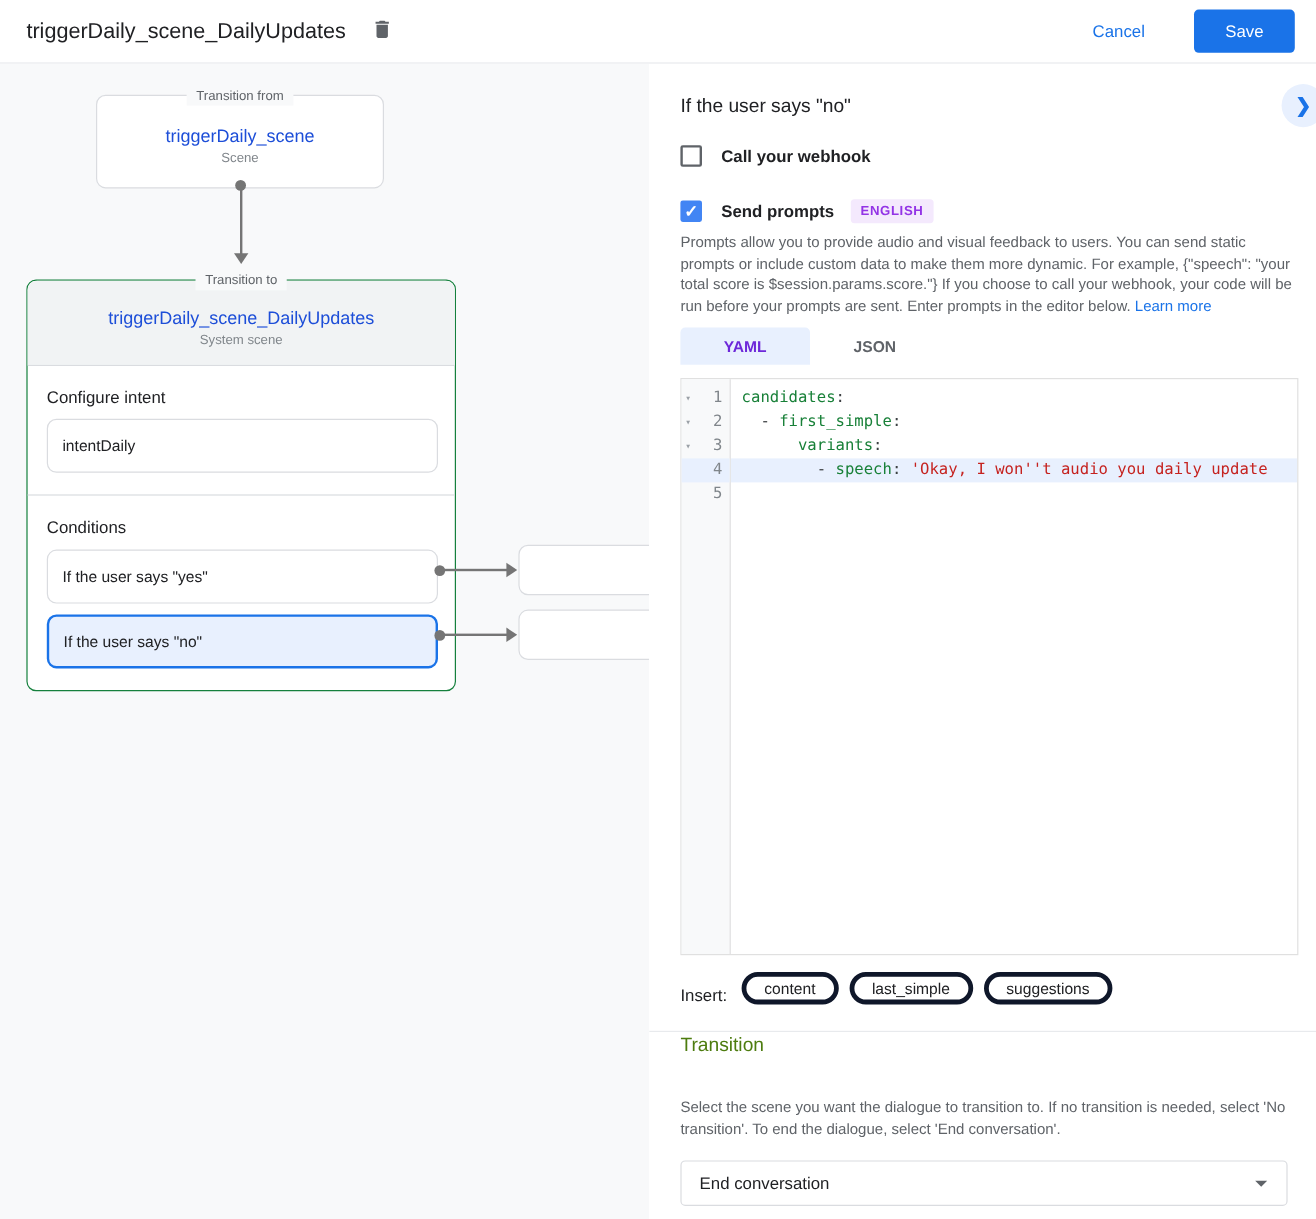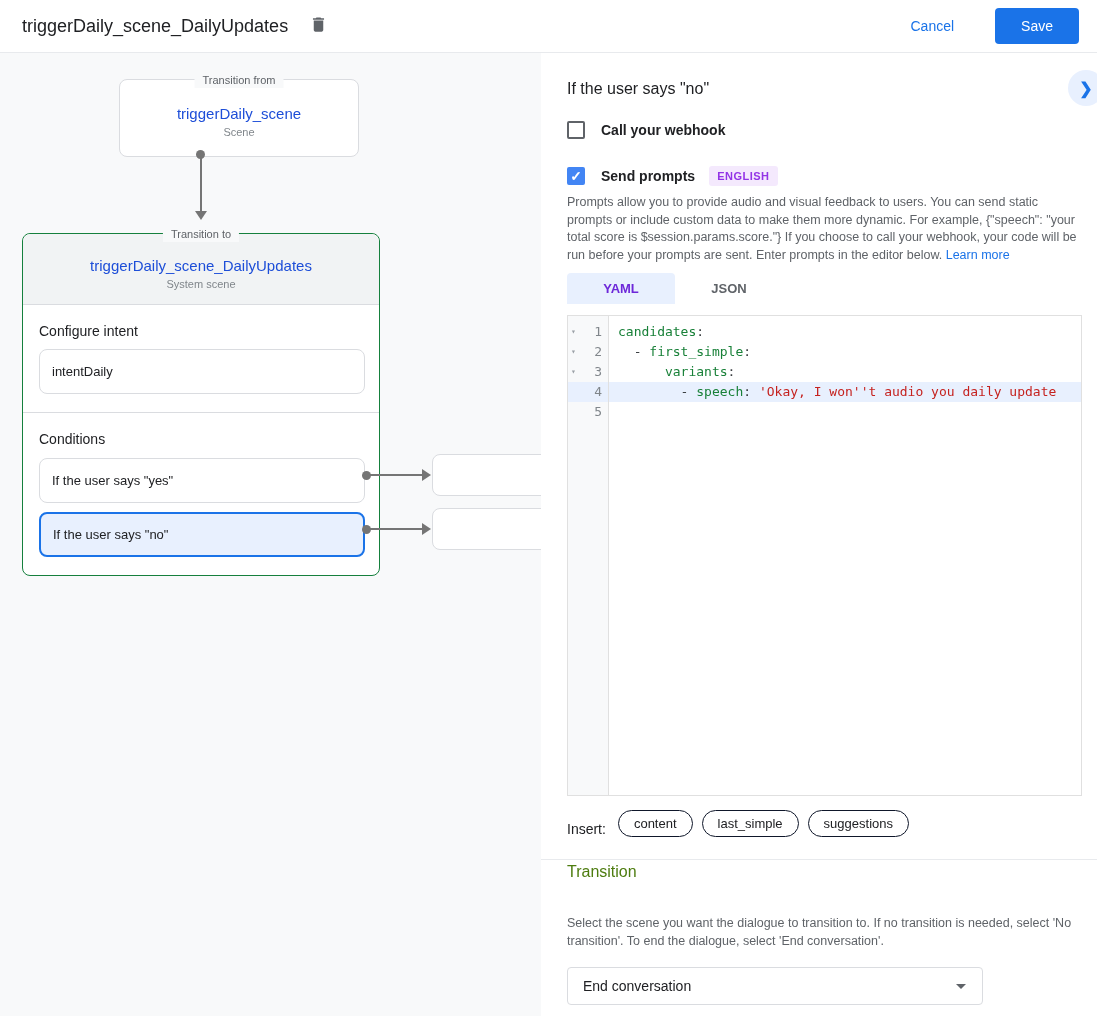--- a/index.html
+++ b/index.html
@@ -18,21 +18,21 @@
                 font-family:inherit; cursor:pointer; margin-right:41px; }
   .save-btn { background:#1a73e8; color:#fff; border:none; border-radius:4px; font-size:14px;
               font-weight:500; font-family:inherit; padding:10px 26px; margin-right:18px; cursor:pointer; }
 
   
   .canvas { position:absolute; left:0; top:53px; width:541px; height:963px; background:#f8f9fa; overflow:hidden; }
   .legend { position:absolute; top:-8px; left:50%; transform:translateX(-50%); background:#f8f9fa;
             padding:0 8px; font-size:11px; color:#5f6368; white-space:nowrap; line-height:16px; }
   .from-box { position:absolute; left:80px; top:26px; width:240px; height:78px; background:#fff;
               border:1px solid #dadce0; border-radius:8px; display:flex; flex-direction:column;
-              align-items:center; justify-content:center; padding-top:6px;margin-left:39px; }
+              align-items:center; justify-content:center; padding-top:6px; }
   .node-title { font-size:15px; color:#1d4ed8; }
   .node-sub { font-size:11px; color:#80868b; margin-top:4px; }
 
   .v-dot { position:absolute; left:196px; top:97px; width:9px; height:9px; border-radius:50%; background:#757575; }
   .v-line { position:absolute; left:200px; top:103px; width:2px; height:56px; background:#757575; }
   .v-arrow { position:absolute; left:195px; top:158px; width:0; height:0;
              border-left:6px solid transparent; border-right:6px solid transparent; border-top:9px solid #757575; }
 
   .to-card { position:absolute; left:22px; top:180px; width:358px; background:#fff;
              border:1px solid #15803d; border-radius:8px; }
@@ -83,28 +83,28 @@
   .grow { height:20px; display:flex; line-height:20px; }
   .fold { width:13px; padding-left:3px; font-size:8px; color:#9aa0a6; cursor:pointer; }
   .lnum { flex:1; text-align:right; padding-right:6px; color:#80868b; }
   .codecol { flex:1; padding-top:6px; overflow:hidden; }
   .crow { height:20px; line-height:20px; padding-left:9px; white-space:pre; overflow:hidden; }
   .hl { background:#e8f0fe; }
   .seg-plain { color:#3c4043; } .seg-key { color:#188038; } .seg-string { color:#c5221f; }
 
   .insert-row { position:absolute; left:26px; top:757px; display:flex; align-items:flex-end; }
   .insert-label { font-size:14px; color:#202124; margin-right:12px; }
-  .chip { border:1px solid #0f172a; border-radius:14px; background:#fff; height:27px; padding:0 15px;
+  .chip { border:4px solid #0f172a; border-radius:14px; background:#fff; height:27px; padding:0 15px;
           font-size:13px; color:#202124; font-family:inherit; cursor:pointer; margin-right:9px;
           display:flex; align-items:center; }
 
   .panel-divider { position:absolute; left:0; top:806px; width:556px; height:1px; background:#e8eaed; }
   .trans-heading { position:absolute; left:26px; top:810px; font-size:16px; color:#4d7c0f; }
   .trans-desc { position:absolute; left:26px; top:862px; width:514px; font-size:12.5px; line-height:17.5px; color:#5f6368; }
-  .dropdown { position:absolute; left:26px; top:914px; width:416px; height:38px; border:1px solid #dadce0;
+  .dropdown { position:absolute; left:26px; top:914px; width:506px; height:38px; border:1px solid #dadce0;
               border-radius:4px; background:#fff; display:flex; align-items:center; cursor:pointer; }
   .dropdown-value { margin-left:15px; font-size:14px; color:#202124; flex:1; }
   .caret { width:0; height:0; border-left:5px solid transparent; border-right:5px solid transparent;
            border-top:5px solid #5f6368; margin-right:16px; }
 </style>
 </head>
 <body>
 
 <div class="app">
 

